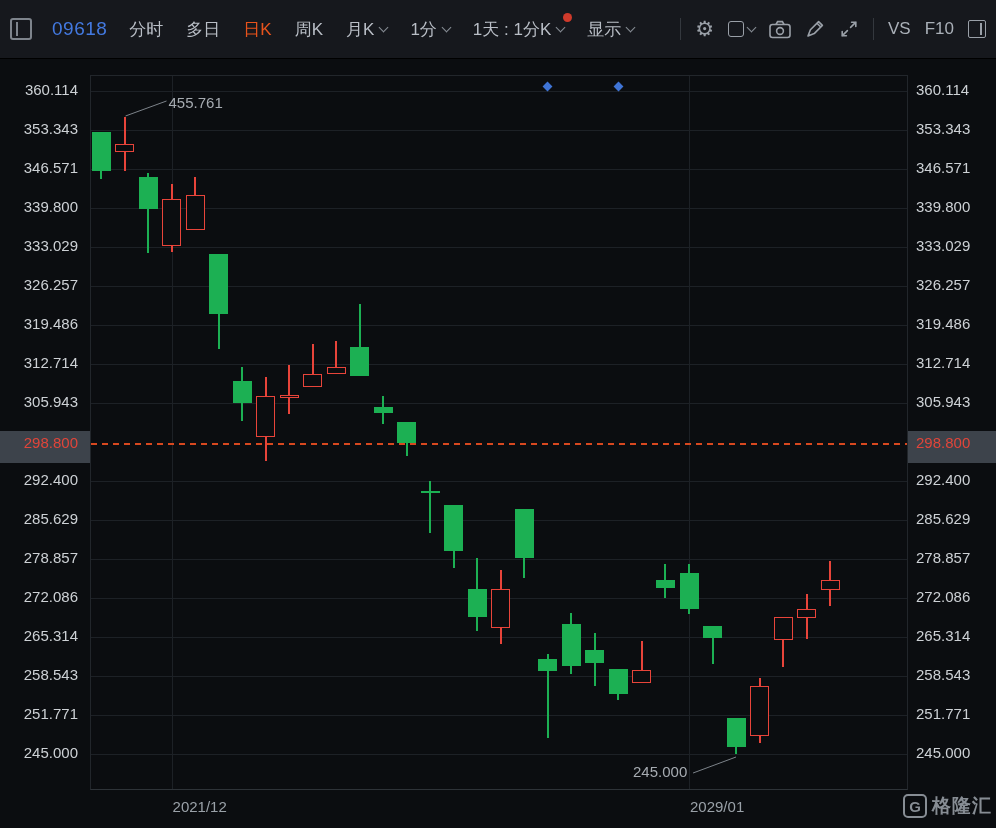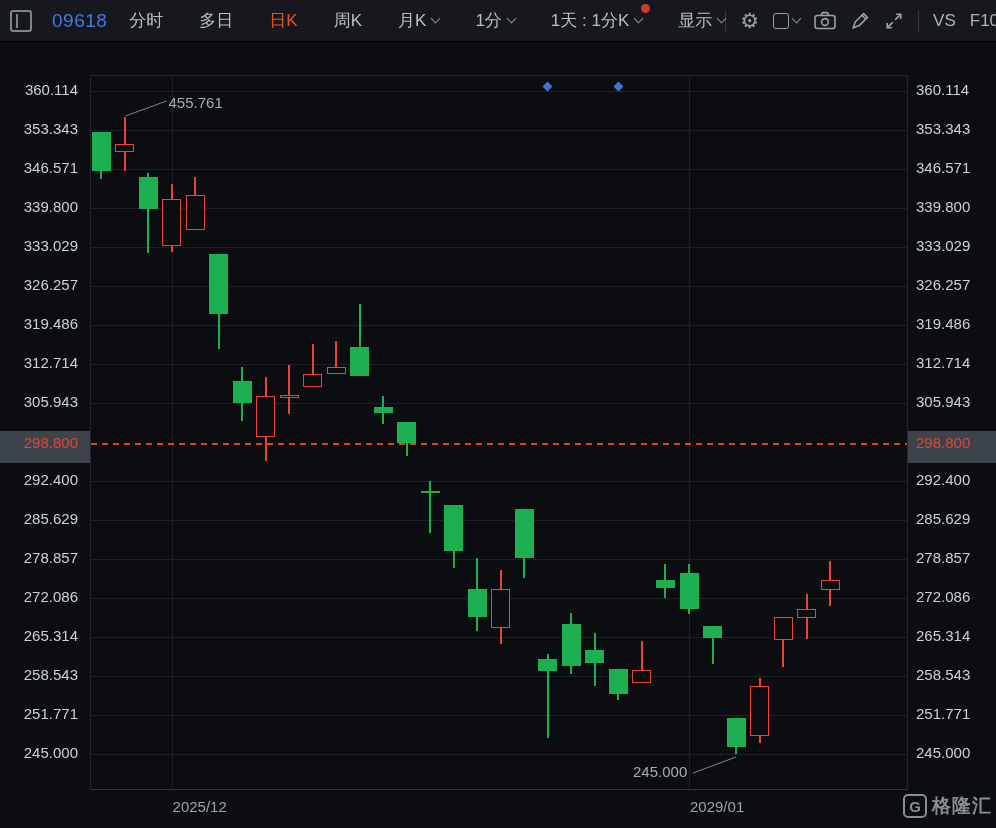--- a/index.html
+++ b/index.html
@@ -1,27 +1,27 @@
 <!DOCTYPE html>
 <html><head>
 <meta charset="utf-8">
 <style>
   * { margin:0; padding:0; box-sizing:border-box; }
   html,body { width:996px; height:828px; background:#0b0d10; overflow:hidden;
               font-family:"Liberation Sans","DejaVu Sans",sans-serif; }
   .app { position:relative; width:996px; height:828px; background:#0b0d10; }
 
   
-  .toolbar { position:absolute; top:0; left:0; right:0; height:42px; background:#16181d;
+  .toolbar { position:absolute; top:0; left:0; right:0; height:59px; background:#16181d;
              border-bottom:1px solid #000; display:flex; align-items:center; padding:0 10px; }
   .tb-left { display:flex; align-items:center; gap:20px; }
   .panel-ic { width:22px; height:22px; border:2px solid #7e848c; border-radius:3px; position:relative; cursor:pointer; }
   .panel-ic i { position:absolute; left:4px; top:2px; bottom:2px; width:2px; background:#7e848c; }
   .symbol { color:#4379e0; font-size:19px; letter-spacing:.5px; cursor:pointer; }
-  .tabs { display:flex; align-items:center; gap:36px; margin-left:22px; }
+  .tabs { display:flex; align-items:center; gap:23px; margin-left:22px; }
   .tab { position:relative; color:#b9bec6; font-size:17px; cursor:pointer; display:flex; align-items:center; white-space:nowrap; }
   .tab.active { color:#e8531c; }
   .chev { width:7px; height:7px; border-right:1.6px solid #878d95; border-bottom:1.6px solid #878d95;
           transform:rotate(45deg); display:inline-block; margin-left:6px; margin-top:-4px; }
   .dot { position:absolute; top:-5px; right:-8px; width:9px; height:9px; border-radius:50%; background:#cf3a2b; }
   .tools { margin-left:auto; display:flex; align-items:center; gap:14px; }
   .vdiv { width:1px; height:22px; background:#34383e; }
   .ticon { color:#9aa0a8; display:flex; align-items:center; cursor:pointer; }
   .gear { font-size:21px; line-height:20px; }
   .sq { width:16px; height:16px; border:1.6px solid #9aa0a8; border-radius:3px; }
@@ -276,21 +276,21 @@
         <div class="ylabel" style="top: 466.997px;">285.629</div>
         <div class="ylabel" style="top: 506px;">278.857</div>
         <div class="ylabel" style="top: 544.998px;">272.086</div>
         <div class="ylabel" style="top: 584.001px;">265.314</div>
         <div class="ylabel" style="top: 622.999px;">258.543</div>
         <div class="ylabel" style="top: 662.002px;">251.771</div>
         <div class="ylabel" style="top: 701px;">245.000</div>
         <div class="ylabel hl" style="top: 389.138px;">298.800</div>
       </div>
     <div id="xlabels">
-        <div class="xlabel" style="left: 172.56px;">2025/12</div>
+        <div class="xlabel" style="left: 172.56px;">2021/12</div>
         <div class="xlabel" style="left: 690px;">2029/01</div>
       </div>
 
     <div class="logo">
       <span class="logo-g">G</span>
       <span class="logo-t">格隆汇</span>
     </div>
   </div>
 </div>
 

